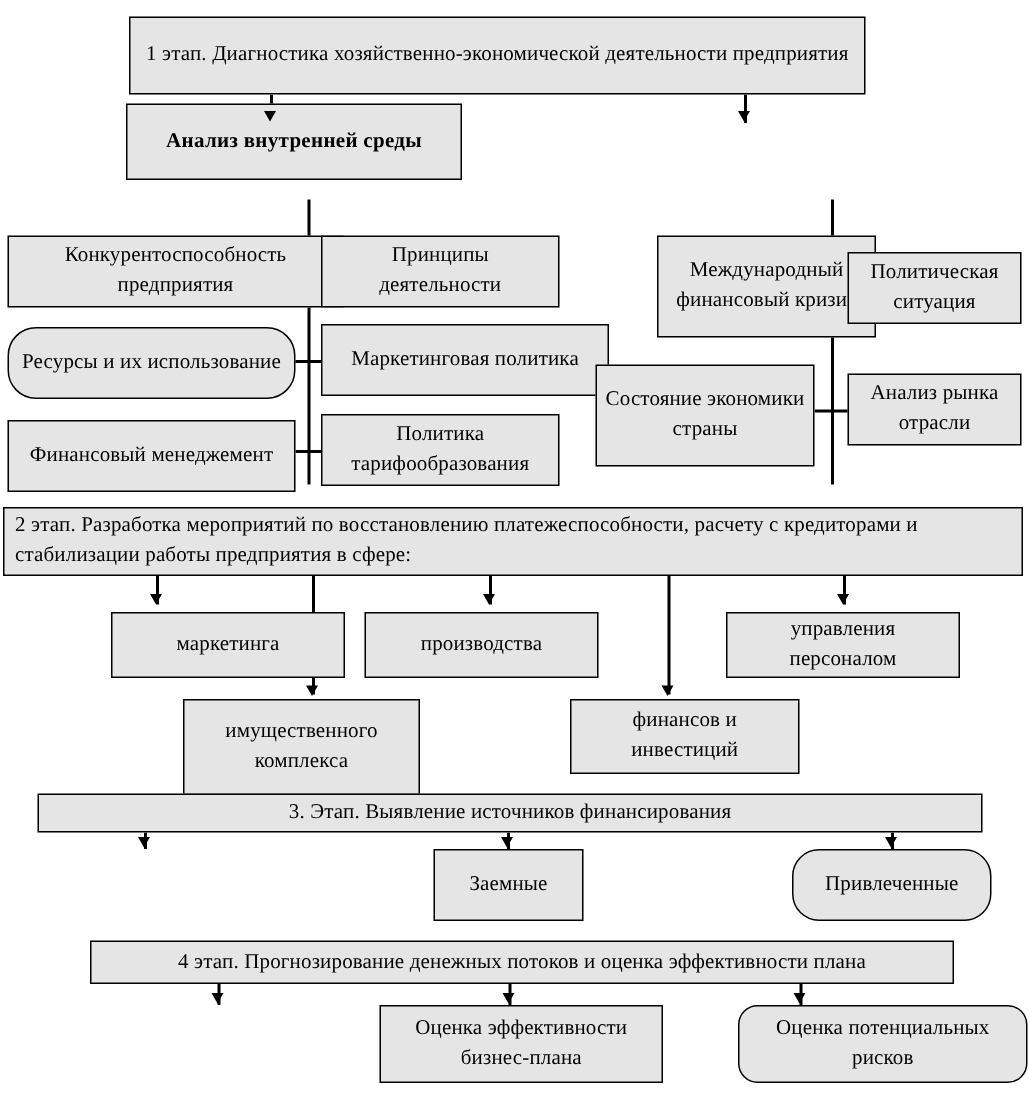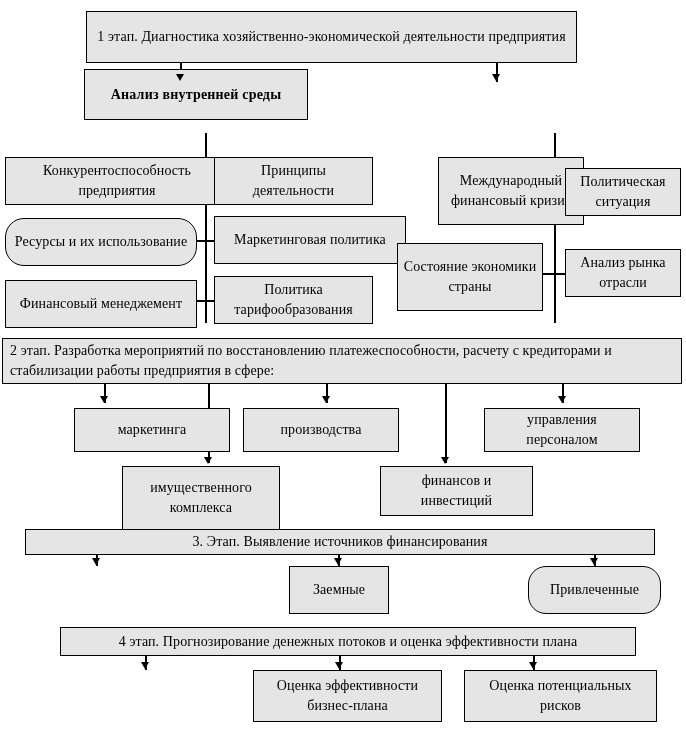--- a/index.html
+++ b/index.html
@@ -163,17 +163,17 @@
   <div class="vline" style="left:145px;top:656px;height:14px;"></div>
   <div class="arrow" style="left:141px;top:662px;"></div>
   <div class="vline" style="left:339px;top:656px;height:14px;"></div>
   <div class="arrow" style="left:335px;top:662px;"></div>
   <div class="vline" style="left:533px;top:656px;height:14px;"></div>
   <div class="arrow" style="left:529px;top:662px;"></div>
 
   <div class="box" style="left:253px;top:670px;width:189px;height:52px;">
     <span class="txt">Оценка эффективности бизнес-плана</span>
   </div>
-  <div class="box" style="left:464px;top:670px;width:193px;height:52px;">
+  <div class="box" style="left:492px;top:670px;width:193px;height:52px;border-radius:13px;">
     <span class="txt">Оценка потенциальных рисков</span>
   </div>
 
 </div>
 
 </body></html>

